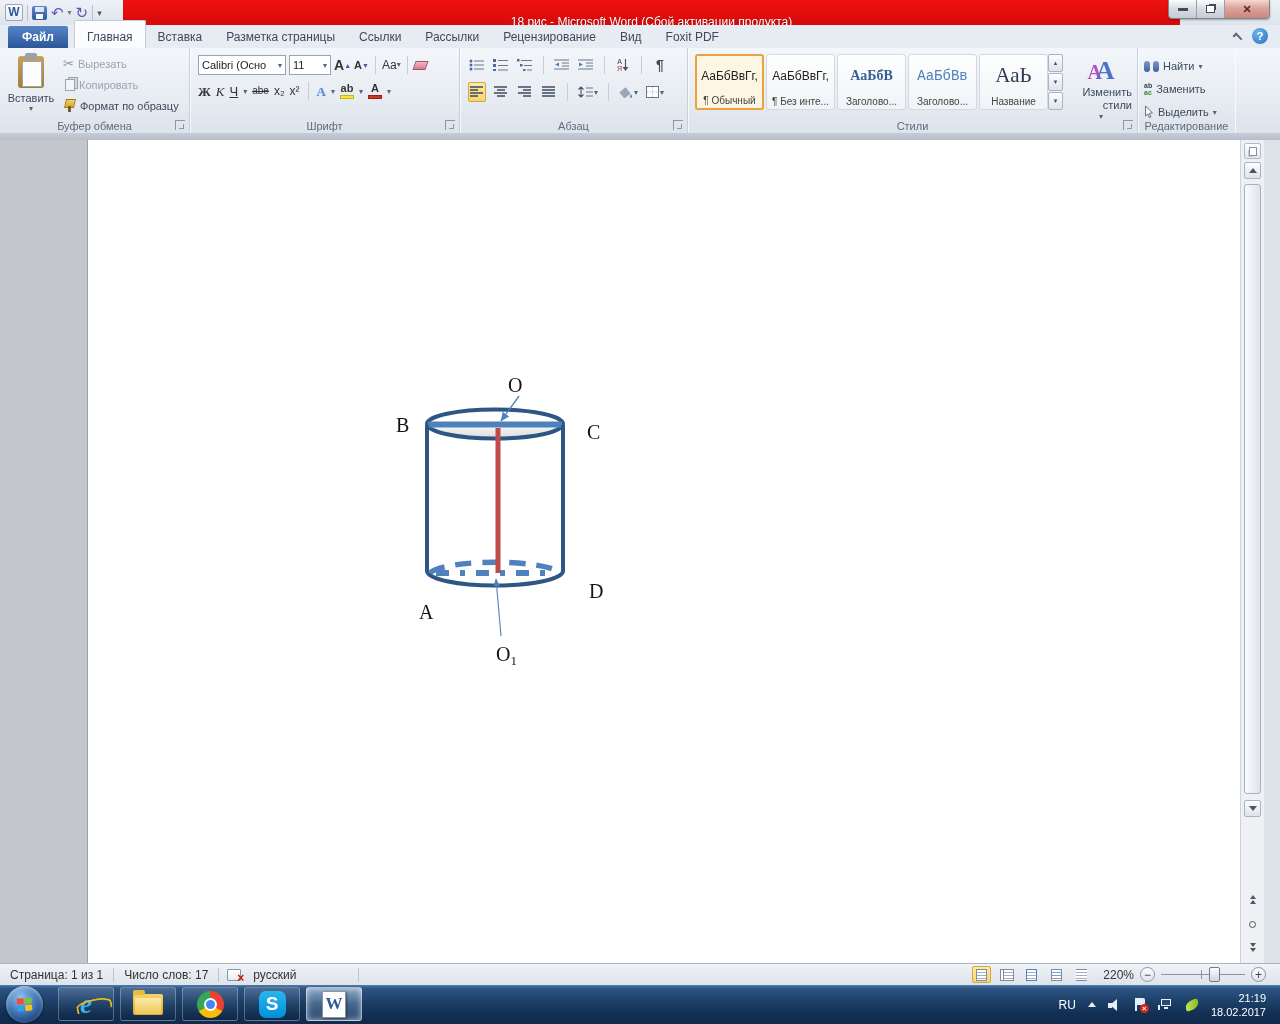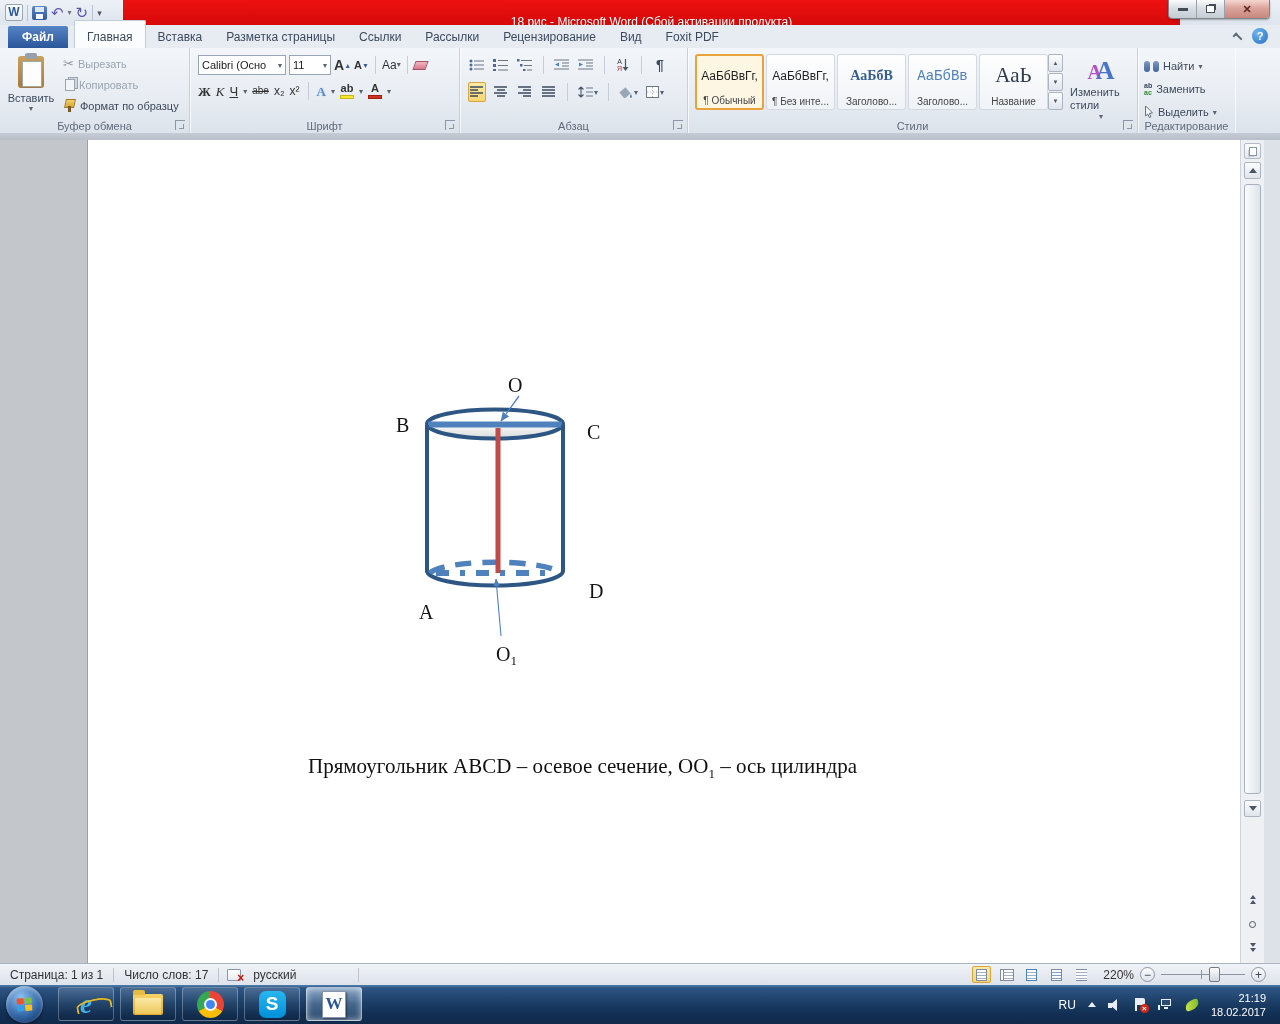--- a/index.html
+++ b/index.html
@@ -96,21 +96,21 @@
 .pv1{font-size:12px;color:#222}
 .pv3{font-size:14px;font-weight:bold;color:#365f91;font-family:"Liberation Serif",serif}
 .pv4{font-size:14px;color:#4f81bd;font-family:Liberation Mono, monospace}
 .pv5{font-size:21px;color:#2e3b50;font-family:"Liberation Serif",serif}
 #stscroll{position:absolute;left:360px;top:6px;width:15px;height:56px;display:flex;flex-direction:column;gap:1px}
 #stscroll .sb{flex:1;background:linear-gradient(#fcfdfe,#dfe5ec);border:1px solid #aab4c2;border-radius:2px;font-size:6px;color:#4a5566;display:flex;align-items:center;justify-content:center}
 #chgst{position:absolute;left:382px;top:6px;width:62px;height:68px;display:flex;flex-direction:column;align-items:center;border-radius:3px}
 #chgst .aa{font-family:"Liberation Serif",serif;line-height:1;margin-top:4px}
 #chgst .a1{font-size:20px;color:#b44fc8;font-weight:bold}
 #chgst .a2{font-size:26px;color:#4a74c8;font-weight:bold;margin-left:-6px}
-#chgst .lbl{font-size:11px;color:#3d4a5d;text-align:left;line-height:1.2;margin-top:2px}
+#chgst .lbl{font-size:11px;color:#3d4a5d;text-align:right;line-height:1.2;margin-top:2px}
 
 
 #g-edit{left:1138px;width:97px;border-right:none}
 .erow{position:absolute;left:6px;display:flex;align-items:center;gap:4px;font-size:11px;color:#3d4a5d;height:20px}
 .binoc{width:15px;height:11px;position:relative}
 .binoc::before,.binoc::after{content:"";position:absolute;top:0;width:6px;height:11px;background:linear-gradient(#7d9ac4,#41639a);border-radius:3px}
 .binoc::before{left:0}.binoc::after{right:0}
 .repl{display:flex;flex-direction:column;line-height:1;font-size:7px;font-weight:bold}
 .repl .r1{color:#345}.repl .r2{color:#2e8b2e}
 .selcur{width:10px;height:12px}
@@ -509,21 +509,20 @@
         <line x1="113" y1="264" x2="108" y2="207" stroke="#4f81bd" stroke-width="1.1" marker-end="url(#arrB)"></line>
         <text class="figtext" x="120" y="20">O</text>
         <text class="figtext" x="8" y="60">B</text>
         <text class="figtext" x="199" y="67">C</text>
         <text class="figtext" x="31" y="247">A</text>
         <text class="figtext" x="201" y="226">D</text>
         <text class="figtext" x="108" y="289"><tspan>O</tspan><tspan font-size="13" dy="4">1</tspan></text>
       </svg>
 
       <div id="caption">
-        <div><span>Прямоугольник ABCD – осевое сечение, OO</span><sub>1</sub><span> – ось цилиндра</span></div>
       </div>
     </div>
 
     <div id="vscroll">
       <div id="rulbtn">
           <span class="pg"></span>
         </div>
       <div class="vsbtn" style="top:22px">
           <span class="tri-up"></span>
         </div>

